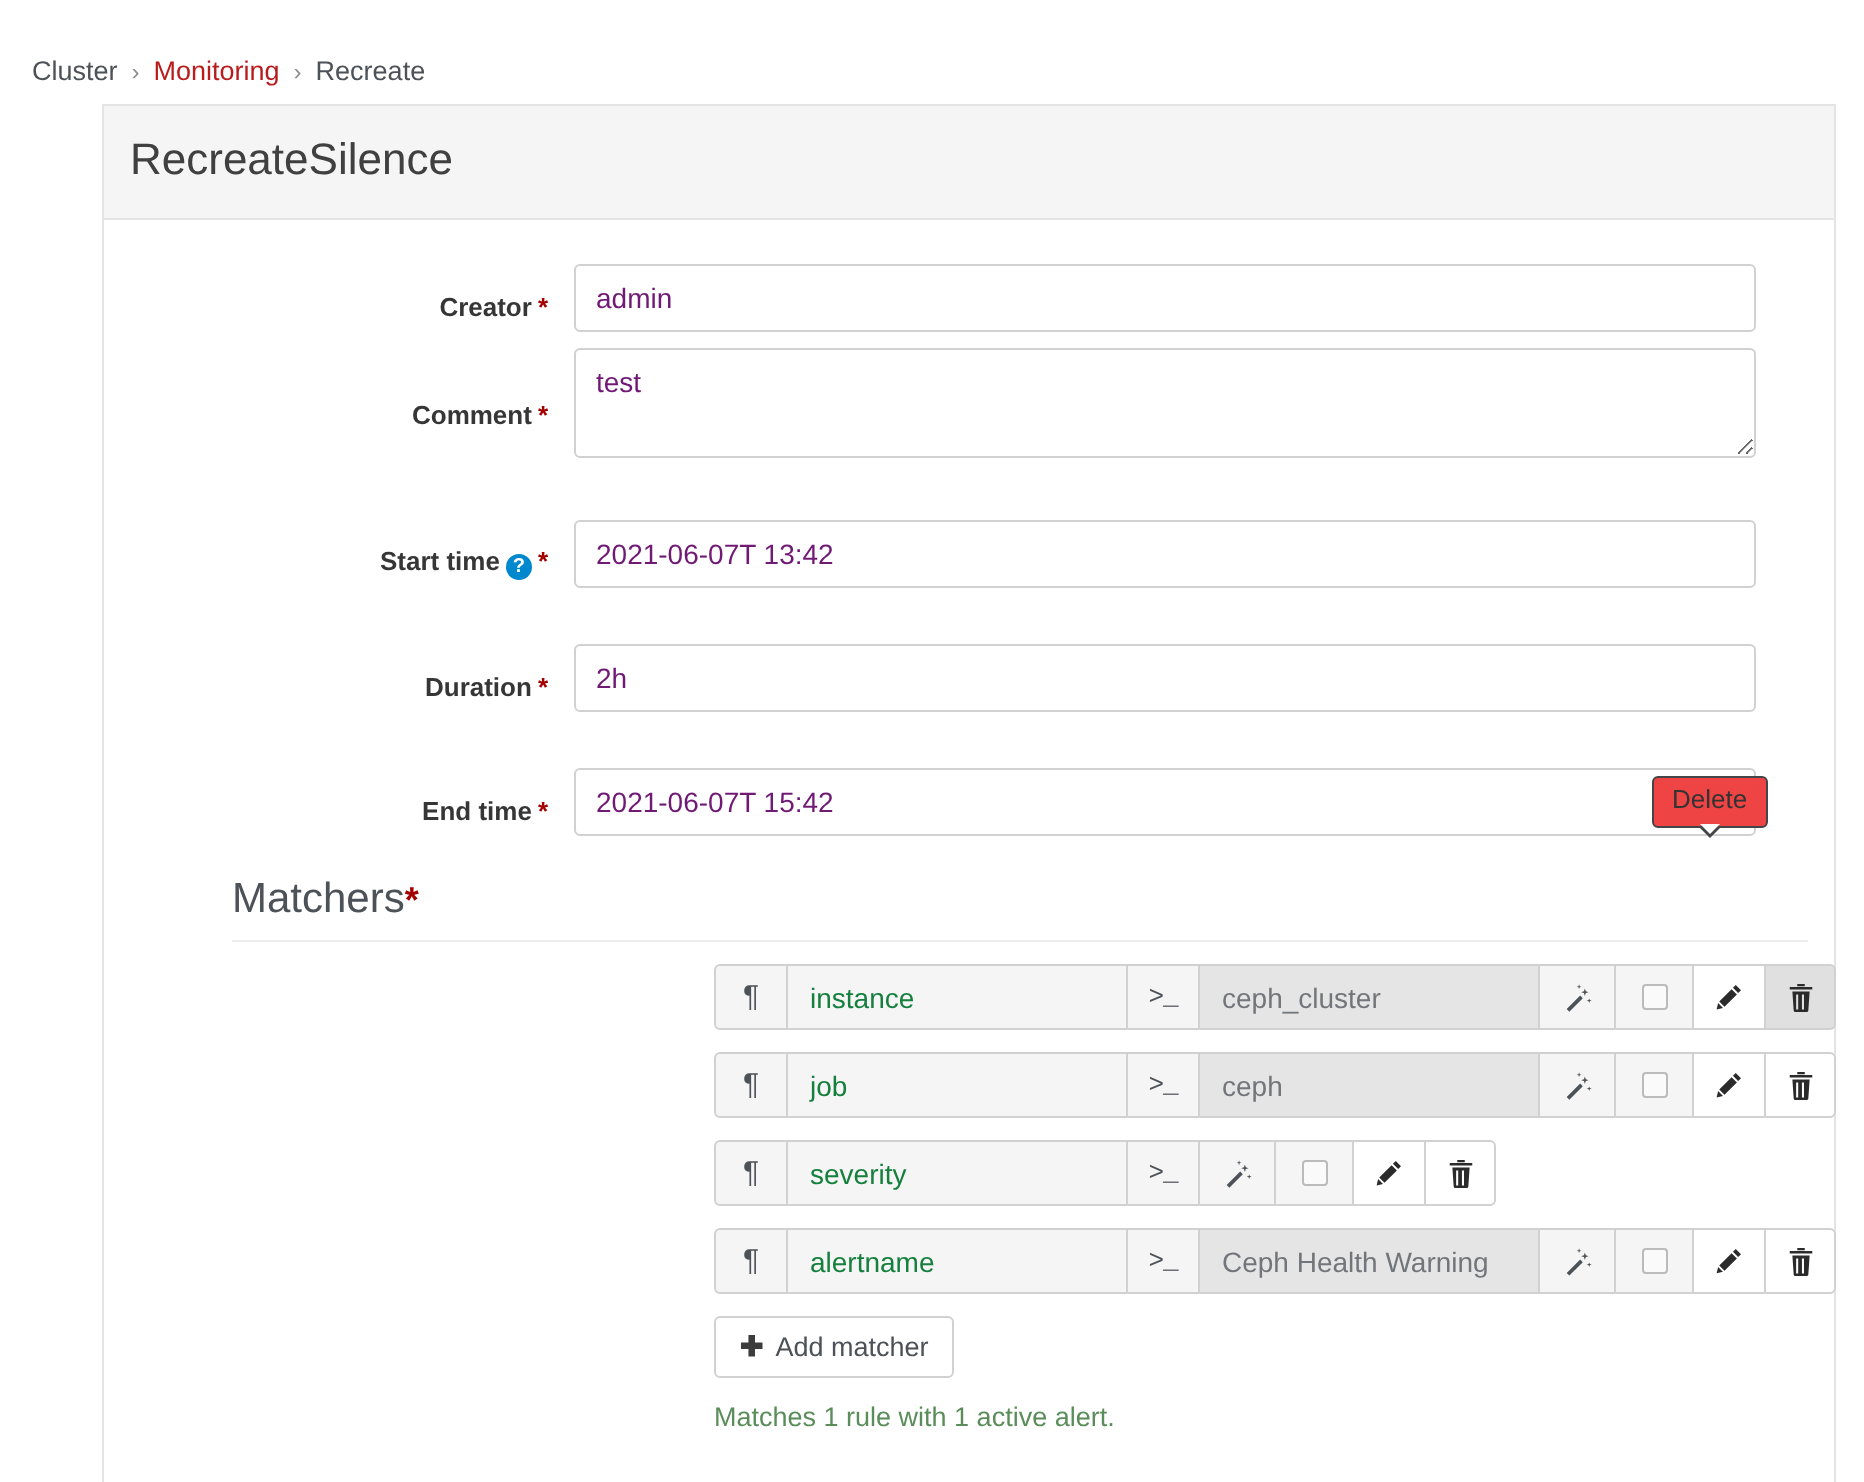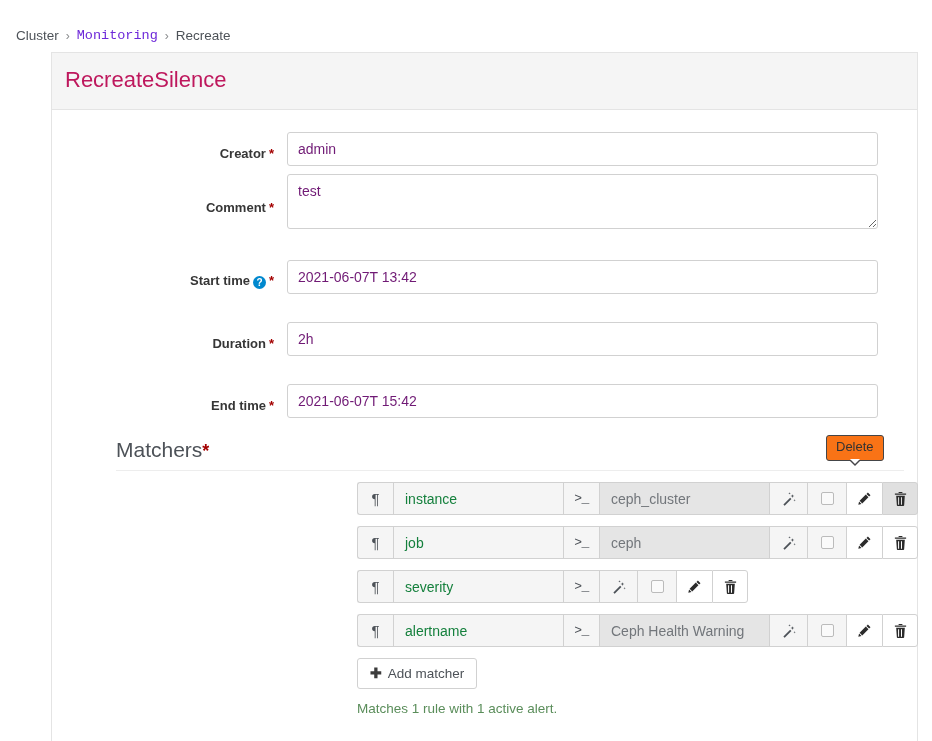--- a/index.html
+++ b/index.html
@@ -23,21 +23,21 @@
     left: 16px;
     top: 7px;
     font-size: 13.5px;
     color: #4d5258;
     display: flex;
     align-items: flex-end;
     white-space: nowrap;
     margin-top: 21px;
   }
   .crumb { color: #4d5258; }
-  .crumb.link { color: #6d28d9; cursor: pointer; font-family: Liberation Mono, monospace; }
+  .crumb.link { color: #b91c1c; cursor: pointer; }
   .crumb-sep {
     color: #8b8d8f;
     margin: 0 7px;
     font-size: 12px;
   }
 
   
   .card {
     position: absolute;
     left: 51px;
@@ -46,21 +46,21 @@
     border: 1px solid #e4e4e4;
     background: #ffffff;
     box-sizing: border-box;
   }
   .card-header {
     background: #f5f5f5;
     border-bottom: 1px solid #e4e4e4;
     padding: 14px 13px 16px 13px;
     font-size: 22px;
     font-weight: 400;
-    color: #be185d;
+    color: #404040;
     line-height: 1.2;
   }
   .card-body {
     padding: 22px 0 26px 0;
     background: #ffffff;
   }
 
   
   .form-row {
     display: flex;
@@ -215,30 +215,29 @@
   }
   .btn-icon.active { background: #e0e0e0; }
 
   svg.ic { display: block; }
 
   
   .tooltip {
     position: absolute;
     left: 826px;
     top: 388px;
-    background: #f97316;
+    background: #ef4444;
     border: 1px solid #444548;
     border-radius: 3px;
     padding: 3px 9px 4px 9px;
     font-size: 13px;
     color: #333333;
     line-height: 1.3;
     white-space: nowrap;
     z-index: 40;
-    margin-top: 47px;
   }
   .tooltip .tip-arrow {
     position: absolute;
     left: 50%;
     margin-left: -6px;
     bottom: -6px;
     width: 0; height: 0;
     border-left: 6px solid transparent;
     border-right: 6px solid transparent;
     border-top: 6px solid #444548;

